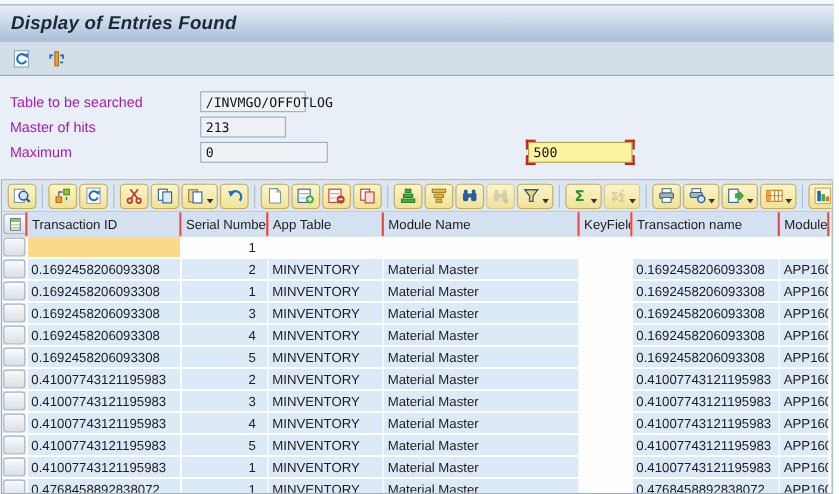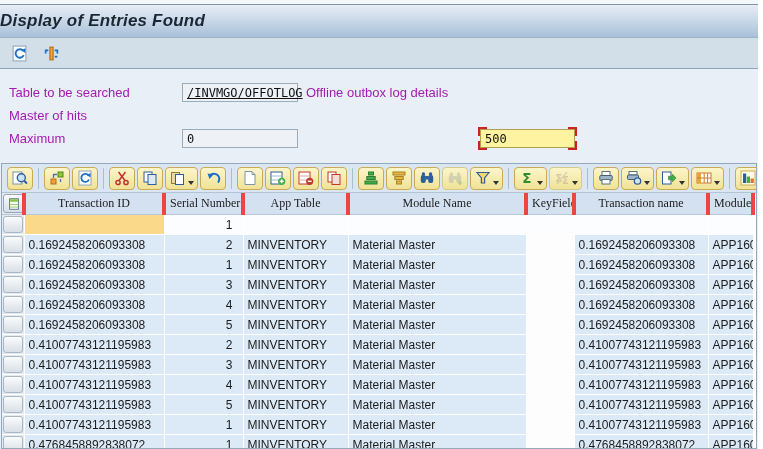--- a/index.html
+++ b/index.html
@@ -1,21 +1,21 @@
 <!DOCTYPE html>
 <html><head>
 <meta charset="utf-8">
 <style>
   html,body{margin:0;padding:0;background:#ffffff;font-family:"Liberation Sans",sans-serif;}
   .window{position:relative;width:758px;height:449px;background:#e9eff7;overflow:hidden;}
 
   
   .topstrip{height:4px;background:#f4f8fc;border-bottom:1px solid #7e95a8;}
   .titlebar{height:32px;background:linear-gradient(#e7eef6,#a9c0d9);display:flex;align-items:center;
-            border-bottom:1px solid #9db3c8;}
+            border-bottom:1px solid #9db3c8;padding-left:10px;}
   .titlebar .title{font-size:17px;font-weight:bold;font-style:italic;color:#1b2732;letter-spacing:.2px;}
 
   
   .app-toolbar{height:30px;background:#d2dfe9;border-bottom:1px solid #8fa6ba;display:flex;align-items:center;
                padding-left:8px;gap:10px;}
   .abtn{width:22px;height:22px;display:flex;align-items:center;justify-content:center;cursor:pointer;}
   .abtn svg{width:17px;height:17px;}
 
   
   .form-area{position:relative;height:95px;}
@@ -41,22 +41,22 @@
   .tbtn svg{width:16px;height:16px;}
   .tbtn.dd{width:33px;justify-content:flex-start;padding-left:4px;}
   .tbtn.dd::after{content:"";position:absolute;right:3px;bottom:4px;width:0;height:0;
                   border-left:3px solid transparent;border-right:3px solid transparent;border-top:4px solid #333;}
   .tbtn.off{border-color:#d6c98e;}
   .tbtn.off svg{opacity:.4;filter:grayscale(.7);}
   .tsep{width:1px;height:21px;background:#aebdcb;margin:0 4px;flex:none;}
 
   
   table.alv{border-collapse:collapse;table-layout:fixed;width:751px;font-size:12px;color:#1c1c1c;}
-  table.alv th{background:#d3e1f0;font-weight:normal;text-align:center;height:19px;padding:0 4px;
-               border-right:4px solid #ef4444;border-bottom:1px solid #b7c8db;overflow:hidden;white-space:nowrap;font-family:Liberation Serif, serif;}
+  table.alv th{background:#d3e1f0;font-weight:normal;text-align:left;height:19px;padding:0 4px;
+               border-right:2px solid #ef4444;border-bottom:1px solid #b7c8db;overflow:hidden;white-space:nowrap;}
   table.alv td{background:#dce9f6;height:18px;padding:0 4px;border-right:1px solid #ffffff;
                border-bottom:1px solid #ffffff;overflow:hidden;white-space:nowrap;}
   table.alv td.num{text-align:right;padding-right:10px;}
   table.alv td.keycol{background:#fdfdfe;}
   table.alv tr.white td{background:#fcfdfe;}
   table.alv td.selcell-yellow{background:#fbd98b !important;}
   td.selcell,th.cornercell{background:#e2e9f0 !important;padding:0 !important;border-right:1px solid #c2cfdc;}
   .selbtn{width:18px;height:15px;margin:1px auto;background:linear-gradient(#fafbfc,#d8dfe6);
           border:1px solid #aab6c2;border-radius:3px;cursor:pointer;}
   .cornerbtn{width:20px;height:17px;margin:1px;background:linear-gradient(#fafbfc,#d8dfe6);
@@ -90,24 +90,24 @@
             <path d="M5 5 H2.5 V8" fill="none" stroke="#1f6fc4" stroke-width="1.6"></path>
             <path d="M11 5 H13.5 V8" fill="none" stroke="#1f6fc4" stroke-width="1.6"></path>
             <path d="M11 11 H13.5" fill="none" stroke="#1f6fc4" stroke-width="1.6"></path>
           </svg>
         </span>
       </div>
     </div>
 
   <div class="form-area">
     <span class="flabel" style="left:9px;top:16px;">Table to be searched</span>
-    <div class="ffield" style="left:182px;top:14px;width:116px;text-decoration:underline;">/INVMGO/OFFOTLOG</div>
-    <span class="flabel" style="left:306px;top:16px;">Offline outbox log details</span>
+    <div class="ffield" style="left:182px;top:14px;width:96px;">/INVMGO/OFFOTLOG</div>
 
     <span class="flabel" style="left:9px;top:39px;">Master of hits</span>
+    <div class="ffield" style="left:182px;top:37px;width:78px;">213</div>
 
     <span class="flabel" style="left:9px;top:62px;">Maximum</span>
     <div class="ffield" style="left:182px;top:60px;width:116px;">0</div>
     <div class="ffield hl" style="left:480px;top:60px;width:95px;">
       <span>500</span>
       <span class="corner tl"></span>
       <span class="corner bl"></span>
       <span class="corner tr"></span>
       <span class="corner br"></span>
     </div>

